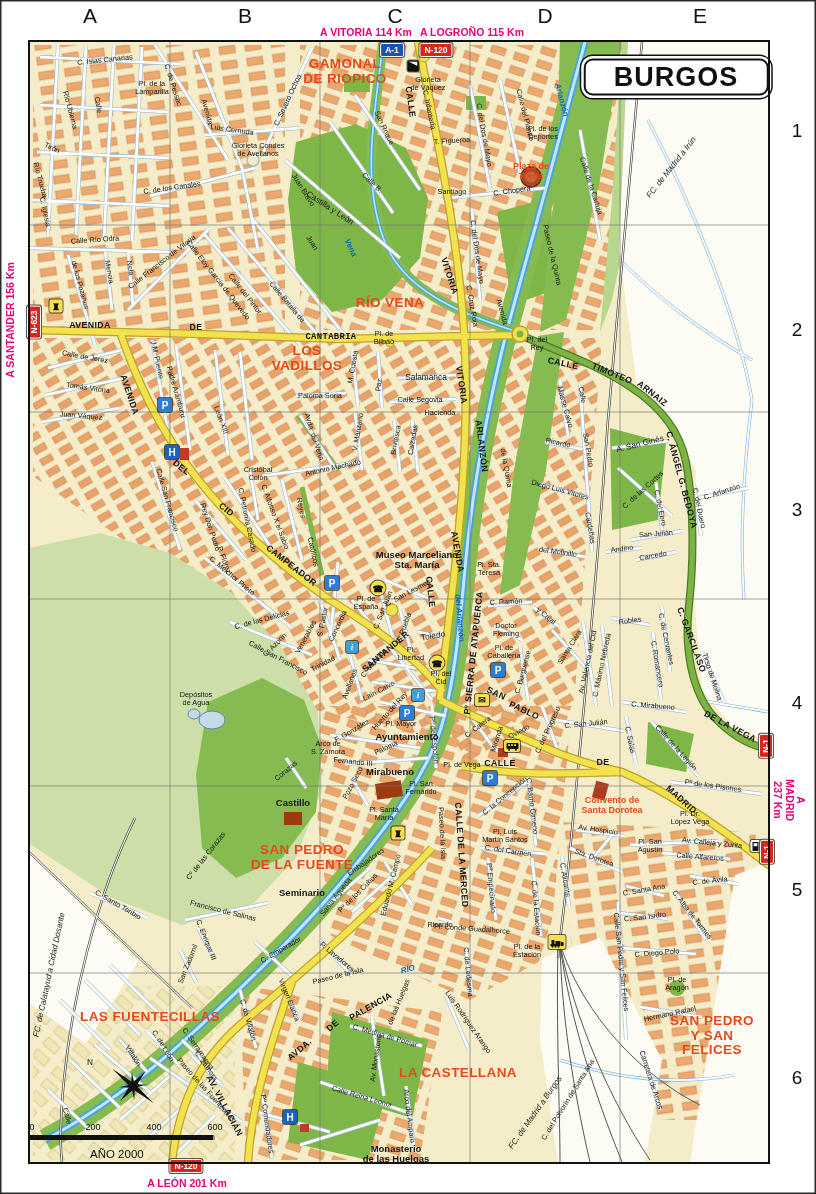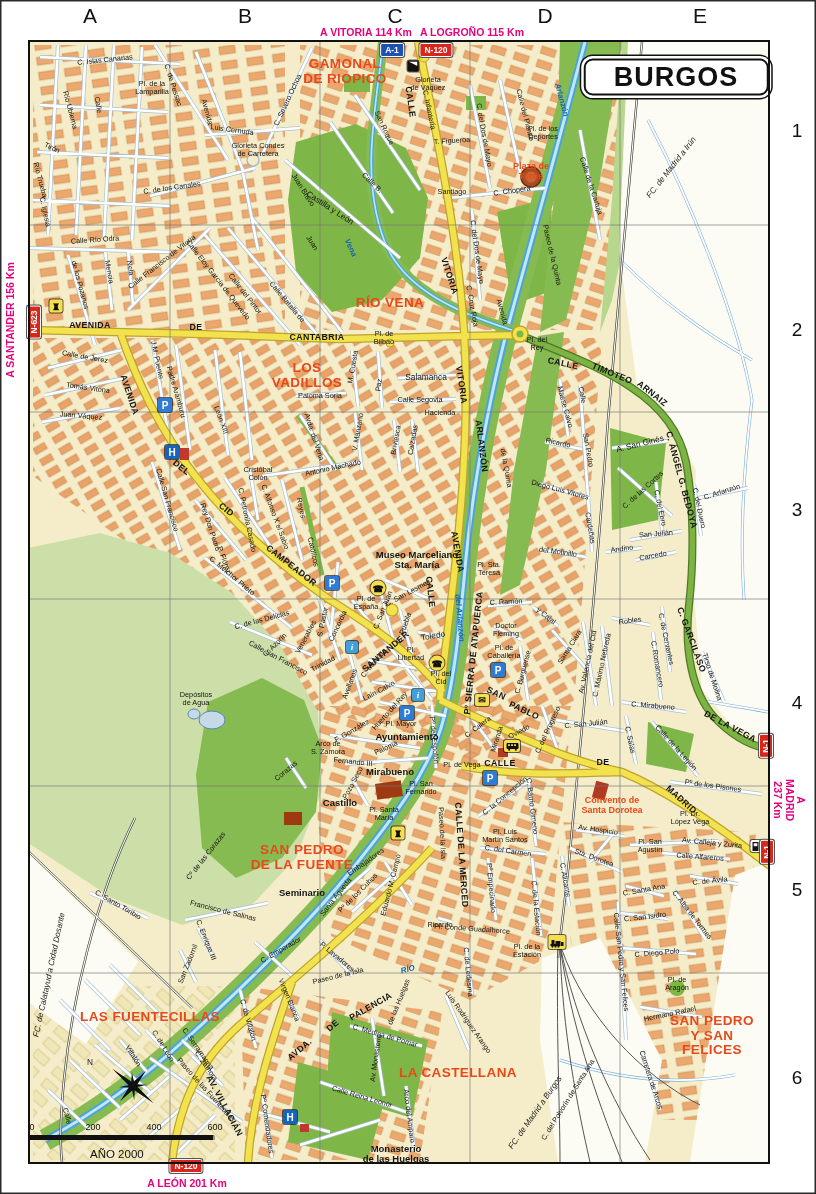--- a/index.html
+++ b/index.html
@@ -212,21 +212,21 @@
     </div>
   <div class="overlay" id="label-layer">
       <div class="lbl e" style="left: 366px; top: 33px; --r: 0deg;">A VITORIA 114 Km</div>
       <div class="lbl e" style="left: 472px; top: 33px; --r: 0deg;">A LOGROÑO 115 Km</div>
       <div class="lbl e" style="left: 11px; top: 320px; --r: -90deg;">A SANTANDER 156 Km</div>
       <div class="lbl e" style="left: 789px; top: 800px; --r: 90deg;">A MADRID 237 Km</div>
       <div class="lbl e" style="left: 187px; top: 1184px; --r: 0deg;">A LEÓN 201 Km</div>
       <div class="lbl d" style="left: 345px; top: 72px; --r: 0deg;">GAMONAL
 DE RIOPICO</div>
       <div class="lbl d" style="left: 390px; top: 303px; --r: 0deg;">RÍO VENA</div>
-      <div class="lbl d" style="left: 307px; top: 376px; --r: 0deg;">LOS
+      <div class="lbl d" style="left: 307px; top: 359px; --r: 0deg;">LOS
 VADILLOS</div>
       <div class="lbl d" style="left: 302px; top: 858px; --r: 0deg;">SAN PEDRO
 DE LA FUENTE</div>
       <div class="lbl d" style="left: 150px; top: 1017px; --r: 0deg;">LAS FUENTECILLAS</div>
       <div class="lbl d" style="left: 458px; top: 1073px; --r: 0deg;">LA CASTELLANA</div>
       <div class="lbl d" style="left: 712px; top: 1036px; --r: 0deg;">SAN PEDRO
 Y SAN FELICES</div>
       <div class="lbl d2" style="left: 531px; top: 172px; --r: 0deg;">Plaza de
 Toros</div>
       <div class="lbl d2" style="left: 612px; top: 806px; --r: 0deg;">Convento de
@@ -234,21 +234,21 @@
       <div class="lbl ra" style="left: 672px; top: 168px; --r: -52deg;">FC. de Madrid a Irún</div>
       <div class="lbl ra" style="left: 536px; top: 1113px; --r: -55deg;">FC. de Madrid a Burgos</div>
       <div class="lbl ra" style="left: 50px; top: 975px; --r: -78deg;">FC. de Calatayud a Cidad Dosante</div>
       <div class="lbl rv" style="left: 561px; top: 100px; --r: 75deg;">Arlanzón</div>
       <div class="lbl rv" style="left: 459px; top: 618px; --r: 85deg;">del Arlanzón</div>
       <div class="lbl rv" style="left: 408px; top: 970px; --r: -15deg;">RÍO</div>
       <div class="lbl rv" style="left: 350px; top: 248px; --r: 65deg;">Vena</div>
       <div class="lbl pl" style="left: 428px; top: 84px; --r: 0deg;">Glorieta
 de Váquez</div>
       <div class="lbl pl" style="left: 258px; top: 150px; --r: 0deg;">Glorieta Condes
-de Carretera</div>
+de Avellanos</div>
       <div class="lbl pl" style="left: 152px; top: 88px; --r: 0deg;">Pl. de la
 Lamparilla</div>
       <div class="lbl pl" style="left: 543px; top: 133px; --r: 0deg;">Pl. de los
 Deportes</div>
       <div class="lbl pl" style="left: 537px; top: 344px; --r: 0deg;">Pl. del
 Rey</div>
       <div class="lbl pl" style="left: 384px; top: 338px; --r: 0deg;">Pl. de
 Bilbao</div>
       <div class="lbl s2" style="left: 426px; top: 377px; --r: 0deg;">Salamanca</div>
       <div class="lbl s" style="left: 440px; top: 413px; --r: 0deg;">Hacienda</div>
@@ -263,21 +263,21 @@
       <div class="lbl pl" style="left: 401px; top: 724px; --r: 0deg;">Pl. Mayor</div>
       <div class="lbl p" style="left: 407px; top: 737px; --r: 0deg;">Ayuntamiento</div>
       <div class="lbl pl" style="left: 328px; top: 748px; --r: 0deg;">Arco de
 S. Zamora</div>
       <div class="lbl s" style="left: 353px; top: 762px; --r: 6deg;">Fernando III</div>
       <div class="lbl p" style="left: 390px; top: 772px; --r: 0deg;">Mirabueno</div>
       <div class="lbl pl" style="left: 421px; top: 788px; --r: 0deg;">Pl. San
 Fernando</div>
       <div class="lbl pl" style="left: 384px; top: 814px; --r: 0deg;">Pl. Santa
 María</div>
-      <div class="lbl p" style="left: 293px; top: 803px; margin-left: 47px; --r: 0deg;">Castillo</div>
+      <div class="lbl p" style="left: 293px; top: 803px; --r: 0deg;">Castillo</div>
       <div class="lbl p" style="left: 302px; top: 893px; --r: 0deg;">Seminario</div>
       <div class="lbl pl" style="left: 196px; top: 699px; --r: 0deg;">Depósitos
 de Agua</div>
       <div class="lbl p" style="left: 396px; top: 1154px; --r: 0deg;">Monasterio
 de las Huelgas</div>
       <div class="lbl pl" style="left: 489px; top: 569px; --r: 0deg;">Pl. Sta.
 Teresa</div>
       <div class="lbl pl" style="left: 506px; top: 630px; --r: 0deg;">Doctor
 Fleming</div>
       <div class="lbl pl" style="left: 504px; top: 652px; --r: 0deg;">Pl. de
@@ -328,21 +328,21 @@
       <div class="lbl s" style="left: 591px; top: 186px; --r: 72deg;">Calle de la Cartuja</div>
       <div class="lbl s" style="left: 552px; top: 255px; --r: 77deg;">Paseo de la Quinta</div>
       <div class="lbl s" style="left: 506px; top: 468px; --r: 80deg;">de la Quinta</div>
       <div class="lbl s" style="left: 502px; top: 312px; --r: 75deg;">Avenida</div>
       <div class="lbl s" style="left: 472px; top: 306px; --r: 80deg;">C. Cruz Roja</div>
       <div class="lbl av" style="left: 410px; top: 102px; --r: 82deg;">CALLE</div>
       <div class="lbl av" style="left: 449px; top: 276px; --r: 72deg;">VITORIA</div>
       <div class="lbl av" style="left: 461px; top: 385px; --r: 82deg;">VITORIA</div>
       <div class="lbl av" style="left: 90px; top: 326px; --r: 0deg;">AVENIDA</div>
       <div class="lbl av" style="left: 196px; top: 328px; --r: 0deg;">DE</div>
-      <div class="lbl av" style="left: 317px; top: 338px; --r: 0deg;">CANTABRIA</div>
+      <div class="lbl av" style="left: 331px; top: 338px; font-family: Liberation Mono, monospace; --r: 0deg;">CANTABRIA</div>
       <div class="lbl av" style="left: 129px; top: 395px; --r: 72deg;">AVENIDA</div>
       <div class="lbl av" style="left: 181px; top: 468px; --r: 38deg;">DEL</div>
       <div class="lbl av" style="left: 226px; top: 510px; --r: 38deg;">CID</div>
       <div class="lbl av" style="left: 291px; top: 566px; --r: 38deg;">CAMPEADOR</div>
       <div class="lbl av" style="left: 563px; top: 364px; --r: 12deg;">CALLE</div>
       <div class="lbl av" style="left: 612px; top: 374px; --r: 22deg;">TIMOTEO</div>
       <div class="lbl av" style="left: 652px; top: 394px; --r: 38deg;">ARNAIZ</div>
       <div class="lbl av" style="left: 681px; top: 480px; --r: 75deg;">C. ÁNGEL G. BEDOYA</div>
       <div class="lbl av" style="left: 691px; top: 640px; --r: 70deg;">C. GARCILASO</div>
       <div class="lbl av" style="left: 730px; top: 727px; --r: 28deg;">DE LA VEGA</div>

